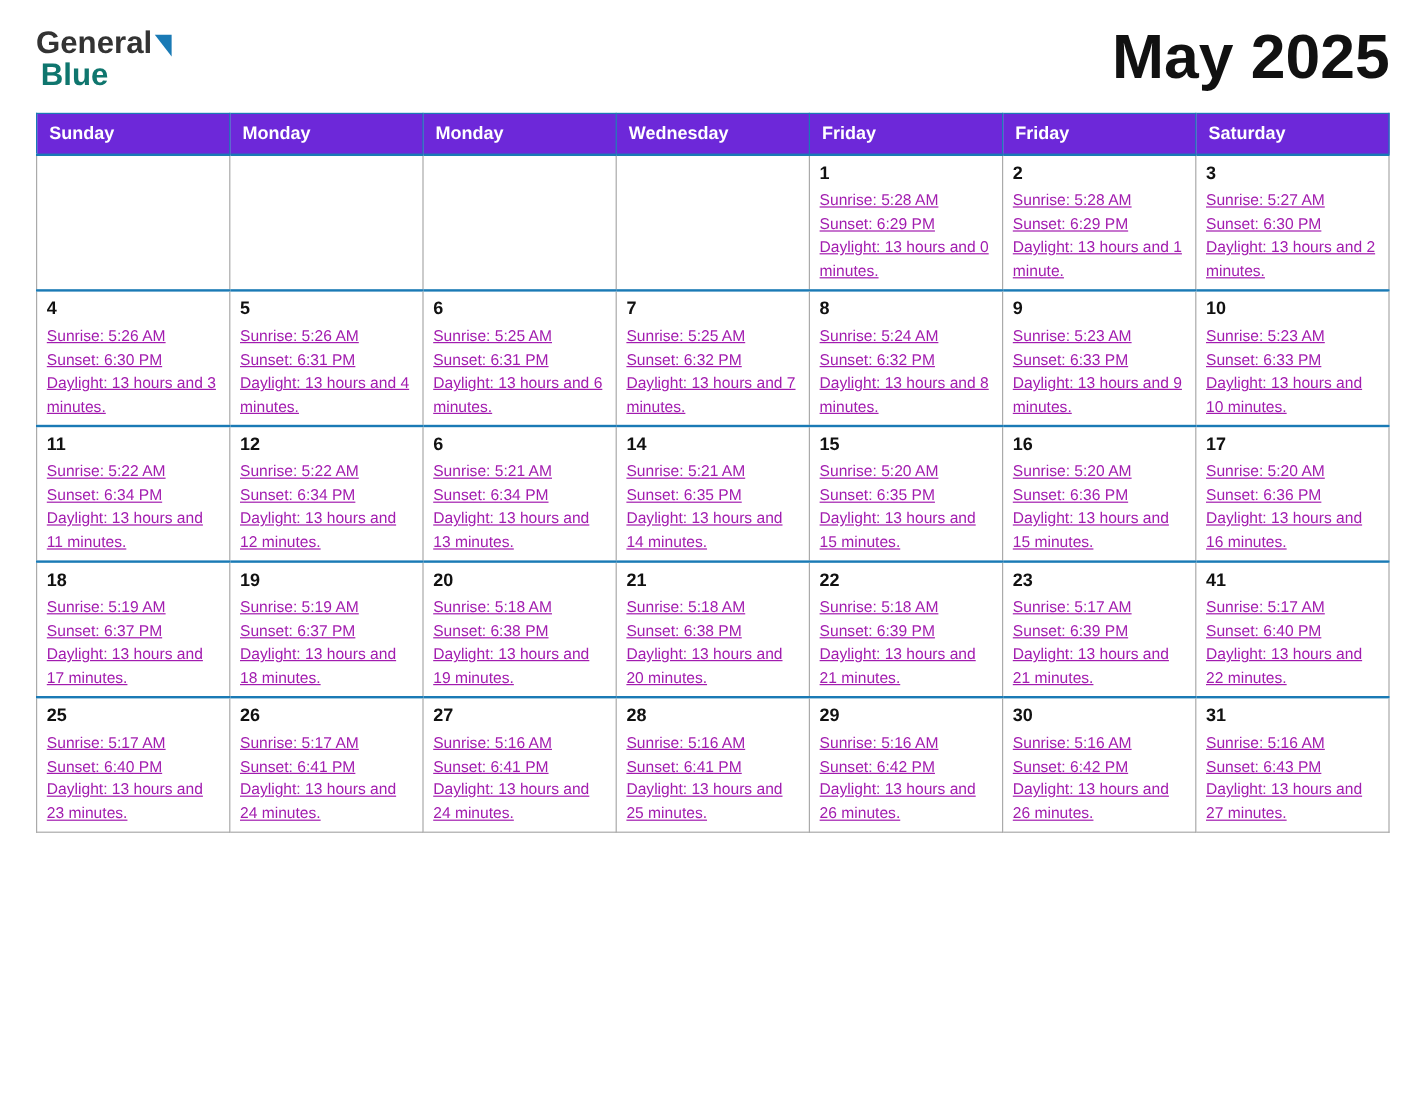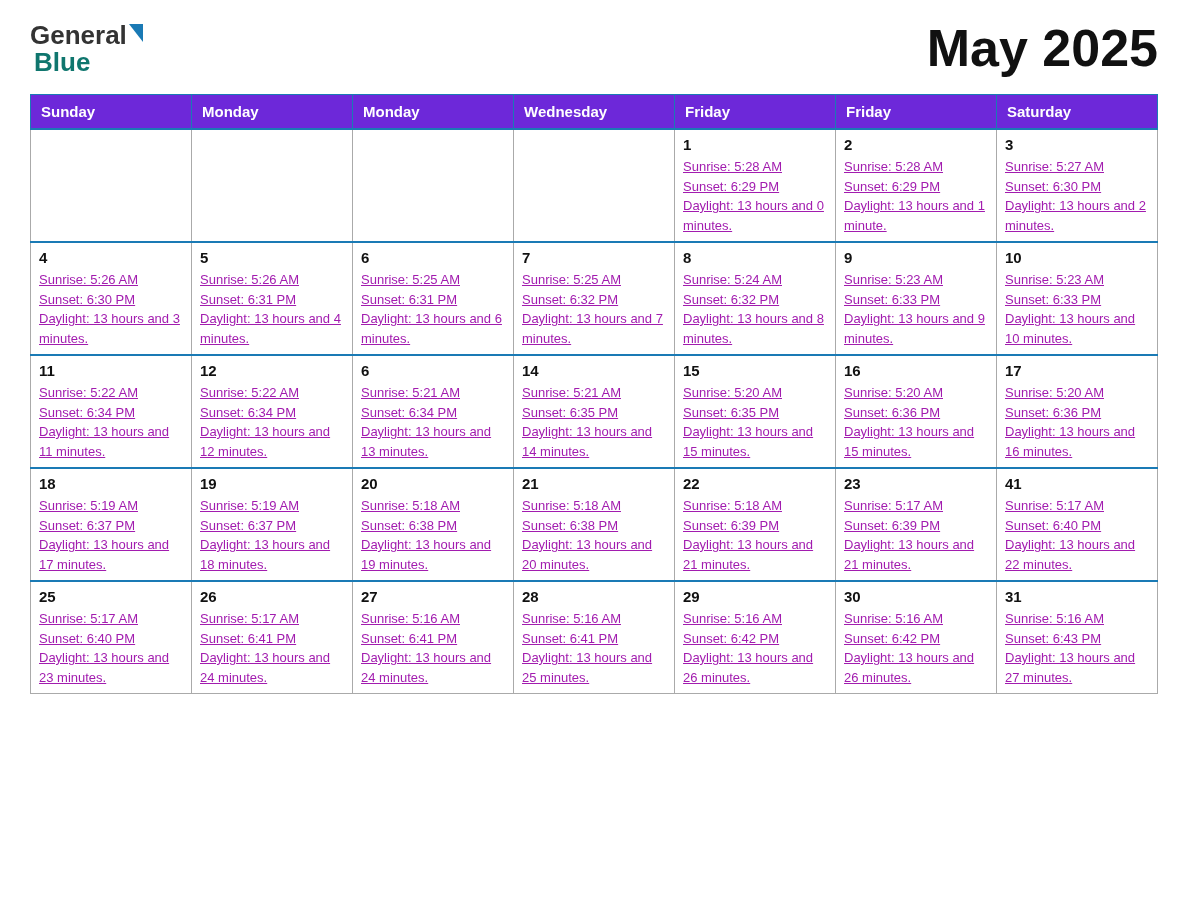--- a/index.html
+++ b/index.html
@@ -16,21 +16,21 @@
       align-items: flex-start;
       margin-bottom: 16px;
     }
     .logo {
       display: flex;
       flex-direction: column;
       align-items: flex-start;
     }
     .logo-top {
       display: flex;
-      align-items: flex-start;
+      align-items: center;
     }
     .logo-general {
       font-size: 26px;
       font-weight: bold;
       color: #333;
     }
     .logo-triangle {
       width: 0;
       height: 0;
       border-left: 14px solid transparent;

